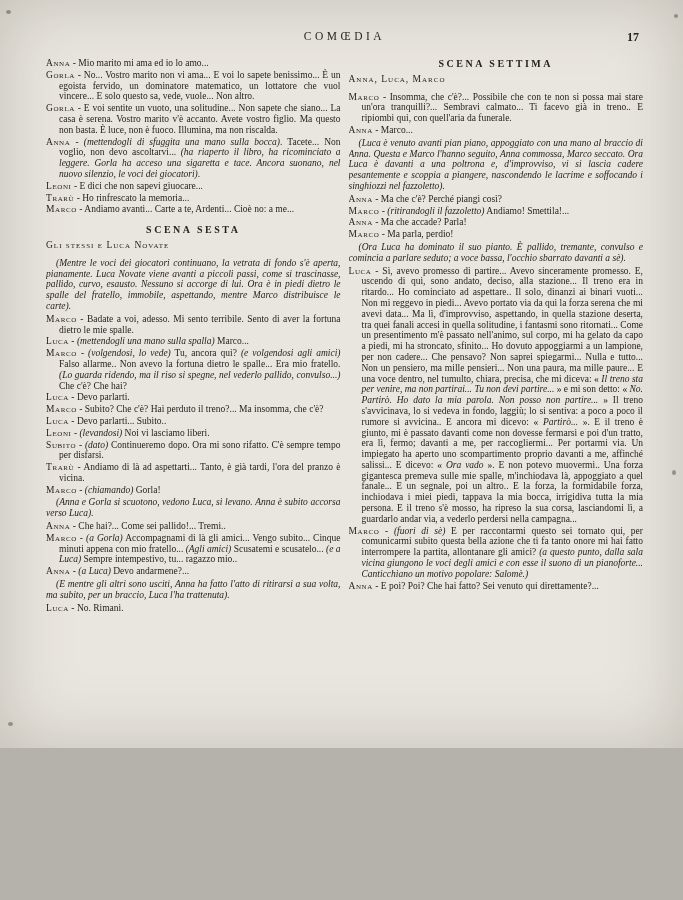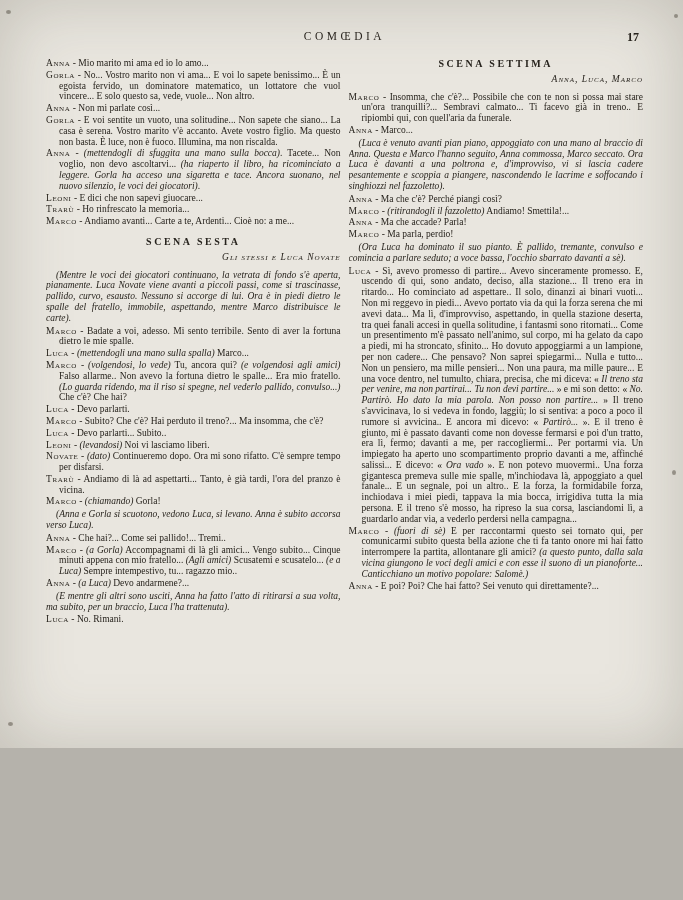--- a/index.html
+++ b/index.html
@@ -52,59 +52,57 @@
   p.scene-heading {
     text-align: center;
     font-weight: bold;
     font-size: 10px;
     letter-spacing: 2.5px;
     text-indent: 0;
     margin: 10px 0 4px 0;
   }
   p.scene-heading.first { margin-top: 1px; }
   p.scene-cast {
-    text-align: right;
+    text-align: left;
     font-variant: small-caps;
     letter-spacing: 1px;
     text-indent: 0;
     margin: 0 0 7px 0;
-    font-style: italic;
   }
   .artifact { position: absolute; background: #5d574c; border-radius: 50%; opacity: .55; }
 </style>
 </head>
 <body>
 
 <div class="page">
   <div class="page-header">
     <div class="running-title">COMŒDIA</div>
     <div class="page-number">17</div>
   </div>
 
   <div class="columns">
     <div class="column" id="col-left">
         <p class="dialogue"><span class="speaker">Anna</span> - Mio marito mi ama ed io lo amo...</p>
         <p class="dialogue"><span class="speaker">Gorla</span> - No... Vostro marito non vi ama... E voi lo sapete benissimo... È un egoista fervido, un dominatore matematico, un lottatore che vuol vincere... E solo questo sa, vede, vuole... Non altro.</p>
-        <p class="dialogue"><span class="speaker">Anna</span> - Non mi parlate così...</p>
         <p class="dialogue"><span class="speaker">Gorla</span> - E voi sentite un vuoto, una solitudine... Non sapete che siano... La casa è serena. Vostro marito v'è accanto. Avete vostro figlio. Ma questo non basta. È luce, non è fuoco. Illumina, ma non riscalda.</p>
         <p class="dialogue"><span class="speaker">Anna</span> - <i>(mettendogli di sfuggita una mano sulla bocca)</i>. Tacete... Non voglio, non devo ascoltarvi... <i>(ha riaperto il libro, ha ricominciato a leggere. Gorla ha acceso una sigaretta e tace. Ancora suonano, nel nuovo silenzio, le voci dei giocatori)</i>.</p>
         <p class="dialogue"><span class="speaker">Leoni</span> - E dici che non sapevi giuocare...</p>
         <p class="dialogue"><span class="speaker">Trarù</span> - Ho rinfrescato la memoria...</p>
         <p class="dialogue"><span class="speaker">Marco</span> - Andiamo avanti... Carte a te, Ardenti... Cioè no: a me...</p>
         <p class="scene-heading">SCENA SESTA</p>
         <p class="scene-cast">Gli stessi e Luca Novate</p>
         <p class="direction"><i>(Mentre le voci dei giocatori continuano, la vetrata di fondo s'è aperta, pianamente. Luca Novate viene avanti a piccoli passi, come si trascinasse, pallido, curvo, esausto. Nessuno si accorge di lui. Ora è in piedi dietro le spalle del fratello, immobile, aspettando, mentre Marco distribuisce le carte)</i>.</p>
         <p class="dialogue"><span class="speaker">Marco</span> - Badate a voi, adesso. Mi sento terribile. Sento di aver la fortuna dietro le mie spalle.</p>
         <p class="dialogue"><span class="speaker">Luca</span> - <i>(mettendogli una mano sulla spalla)</i> Marco...</p>
         <p class="dialogue"><span class="speaker">Marco</span> - <i>(volgendosi, lo vede)</i> Tu, ancora qui? <i>(e volgendosi agli amici)</i> Falso allarme.. Non avevo la fortuna dietro le spalle... Era mio fratello. <i>(Lo guarda ridendo, ma il riso si spegne, nel vederlo pallido, convulso...)</i> Che c'è? Che hai?</p>
         <p class="dialogue"><span class="speaker">Luca</span> - Devo parlarti.</p>
         <p class="dialogue"><span class="speaker">Marco</span> - Subito? Che c'è? Hai perduto il treno?... Ma insomma, che c'è?</p>
         <p class="dialogue"><span class="speaker">Luca</span> - Devo parlarti... Subito..</p>
         <p class="dialogue"><span class="speaker">Leoni</span> - <i>(levandosi)</i> Noi vi lasciamo liberi.</p>
-        <p class="dialogue"><span class="speaker">Novate</span> - <i>(dato)</i> Continueremo dopo. Ora mi sono rifatto. C'è sempre tempo per disfarsi.</p>
+        <p class="dialogue"><span class="speaker">Subito</span> - <i>(dato)</i> Continueremo dopo. Ora mi sono rifatto. C'è sempre tempo per disfarsi.</p>
         <p class="dialogue"><span class="speaker">Trarù</span> - Andiamo di là ad aspettarti... Tanto, è già tardi, l'ora del pranzo è vicina.</p>
         <p class="dialogue"><span class="speaker">Marco</span> - <i>(chiamando)</i> Gorla!</p>
         <p class="direction"><i>(Anna e Gorla si scuotono, vedono Luca, si levano. Anna è subito accorsa verso Luca)</i>.</p>
         <p class="dialogue"><span class="speaker">Anna</span> - Che hai?... Come sei pallido!... Tremi..</p>
         <p class="dialogue"><span class="speaker">Marco</span> - <i>(a Gorla)</i> Accompagnami di là gli amici... Vengo subito... Cinque minuti appena con mio fratello... <i>(Agli amici)</i> Scusatemi e scusatelo... <i>(e a Luca)</i> Sempre intempestivo, tu... ragazzo mio..</p>
         <p class="dialogue"><span class="speaker">Anna</span> - <i>(a Luca)</i> Devo andarmene?...</p>
         <p class="direction"><i>(E mentre gli altri sono usciti, Anna ha fatto l'atto di ritirarsi a sua volta, ma subito, per un braccio, Luca l'ha trattenuta)</i>.</p>
         <p class="dialogue"><span class="speaker">Luca</span> - No. Rimani.</p>
       </div>
     <div class="column" id="col-right">

